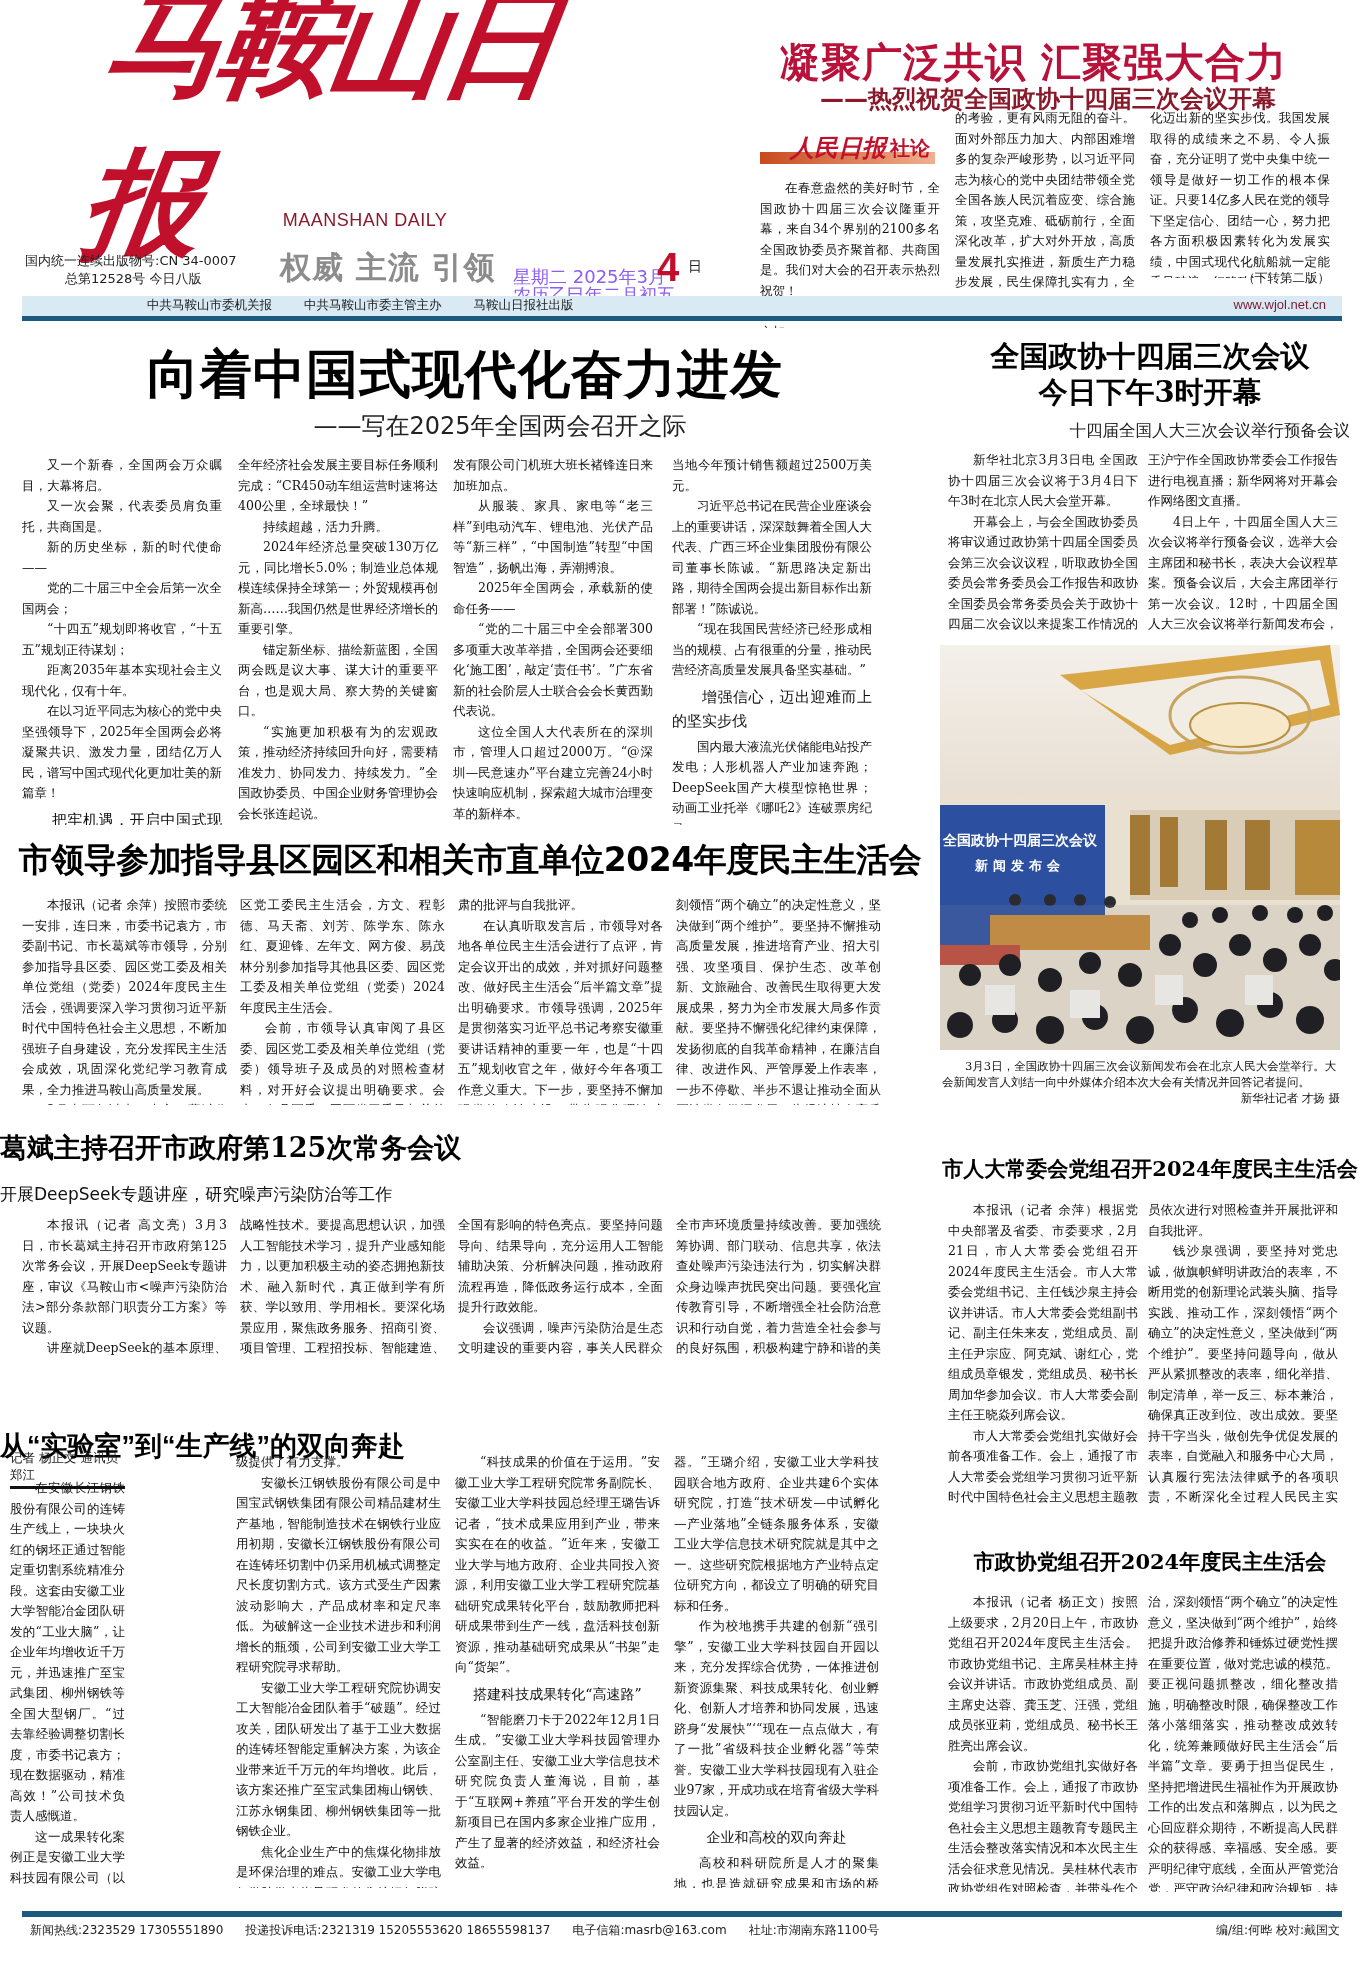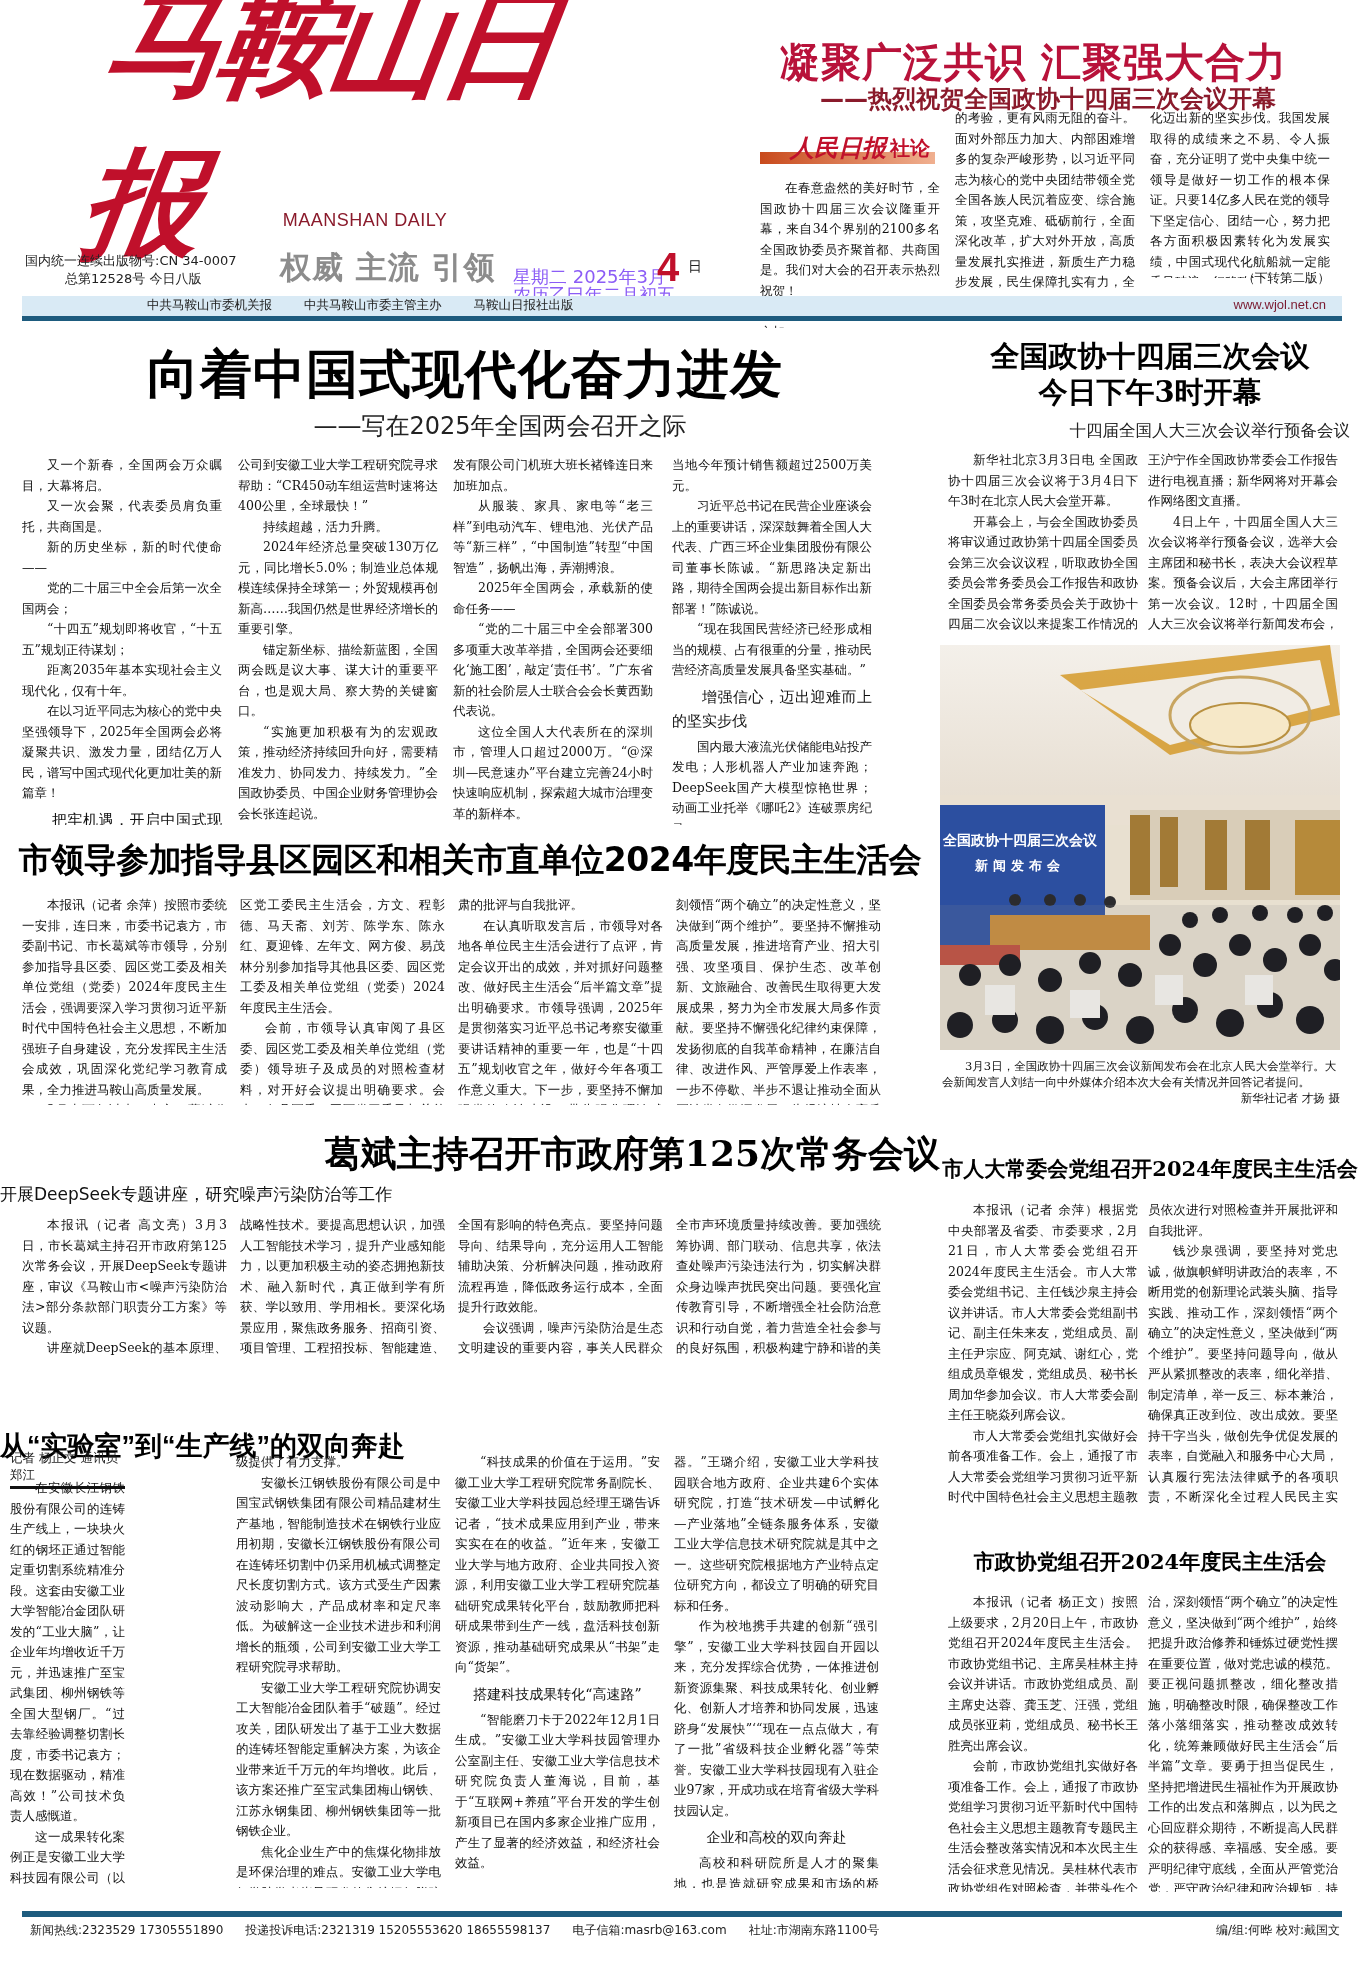--- a/index.html
+++ b/index.html
@@ -31,21 +31,21 @@
 .band-line{left:22px;top:316px;width:1320px;height:5px;background:#1d5b7e}
 .h-main{left:0;top:340px;width:930px;text-align:center;font-size:52px;font-weight:bold;letter-spacing:1px;color:#000}
 .h-main-sub{left:0;top:410px;width:1000px;text-align:center;font-size:24px;color:#222}
 .h-r1{left:950px;top:338px;width:400px;text-align:center;font-family:"DejaVu Serif",serif;font-size:29px;font-weight:bold;line-height:36px;color:#000}
 .h-r1-sub{left:950px;top:420px;width:400px;text-align:right;font-size:16.5px;color:#222}
 .photo{left:940px;top:645px;width:400px;height:405px;overflow:hidden;background:#e8e0d0}
 .cap{left:942px;top:1058px;width:398px;font-size:11.5px;line-height:16px;color:#111;font-family:"DejaVu Serif",serif}
 .cap p{text-indent:2em}
 .cap .by{text-align:right;font-family:"DejaVu Sans",sans-serif}
 .h-2{left:0;top:838px;width:940px;text-align:center;font-size:33px;font-weight:bold;color:#000;letter-spacing:-0.5px}
-.h-3{left:0;top:1130px;width:940px;text-align:right;font-family:"DejaVu Serif",serif;font-size:36px;font-weight:bold;color:#000}
+.h-3{left:0;top:1130px;width:940px;text-align:left;font-family:"DejaVu Serif",serif;font-size:27px;font-weight:bold;color:#000}
 .h-3-sub{left:0;top:1183px;width:940px;font-size:17px;color:#111}
 .h-4{left:0;top:1428px;width:940px;font-family:Liberation Sans, sans-serif;font-size:27px;font-weight:bold;color:#000}
 .byline{left:10px;top:1450px;width:115px;font-size:12.5px;color:#222;border-bottom:3px solid #111;padding-bottom:2px}
 .h-r2{left:940px;top:1155px;width:420px;text-align:center;font-family:"DejaVu Serif",serif;font-size:21px;font-weight:bold;color:#000}
 .h-r3{left:940px;top:1548px;width:420px;text-align:center;font-family:"DejaVu Serif",serif;font-size:21px;font-weight:bold;color:#000}
 .subhead{font-size:15px;line-height:24px;text-indent:2em;margin:4px 0}
 .foot-line{left:22px;top:1911px;width:1320px;height:6px;background:#1d5b7e}
 .foot{left:30px;top:1922px;width:1310px;font-size:12px;color:#222;display:flex}
 .foot span{margin-right:22px}
 .foot .right{margin-left:auto;margin-right:0}
@@ -104,21 +104,21 @@
   <p>又一次会聚，代表委员肩负重托，共商国是。</p>
   <p>新的历史坐标，新的时代使命——</p>
   <p>党的二十届三中全会后第一次全国两会；</p>
   <p>“十四五”规划即将收官，“十五五”规划正待谋划；</p>
   <p>距离2035年基本实现社会主义现代化，仅有十年。</p>
   <p>在以习近平同志为核心的党中央坚强领导下，2025年全国两会必将凝聚共识、激发力量，团结亿万人民，谱写中国式现代化更加壮美的新篇章！</p>
   <div class="subhead">把牢机遇，开启中国式现代化新一程</div>
 
 </div>
 <div class="abs colp" style="left:238px;top:455px;width:200px;height:370px">
-  <p class="ni">公司到安徽工业大学工程研究院寻求帮助：“CR450动车组运营时速将达400公里，全球最快！”</p>
+  <p class="ni">全年经济社会发展主要目标任务顺利完成：“CR450动车组运营时速将达400公里，全球最快！”</p>
   <p>持续超越，活力升腾。</p>
   <p>2024年经济总量突破130万亿元，同比增长5.0%；制造业总体规模连续保持全球第一；外贸规模再创新高……我国仍然是世界经济增长的重要引擎。</p>
   <p>锚定新坐标、描绘新蓝图，全国两会既是议大事、谋大计的重要平台，也是观大局、察大势的关键窗口。</p>
   <p>“实施更加积极有为的宏观政策，推动经济持续回升向好，需要精准发力、协同发力、持续发力。”全国政协委员、中国企业财务管理协会会长张连起说。</p>
   <p>江苏太仓港，万里长江入海口，一艘艘货轮靠泊出发，昼夜不停。</p>
 
 </div>
 <div class="abs colp" style="left:453px;top:455px;width:200px;height:370px">
   <p class="ni">发有限公司门机班大班长褚锋连日来加班加点。</p>
   <p>从服装、家具、家电等“老三样”到电动汽车、锂电池、光伏产品等“新三样”，“中国制造”转型“中国智造”，扬帆出海，弄潮搏浪。</p>

